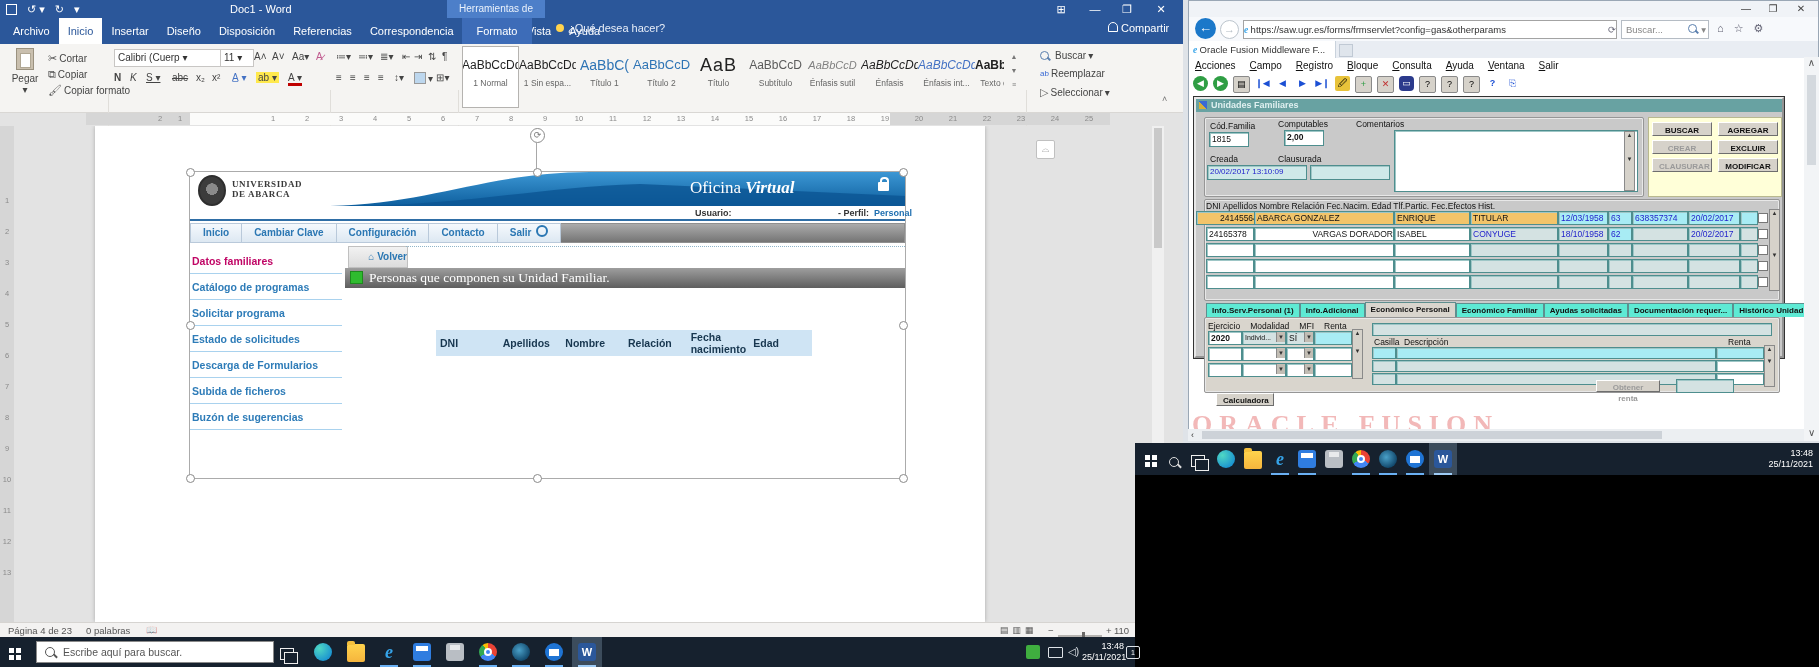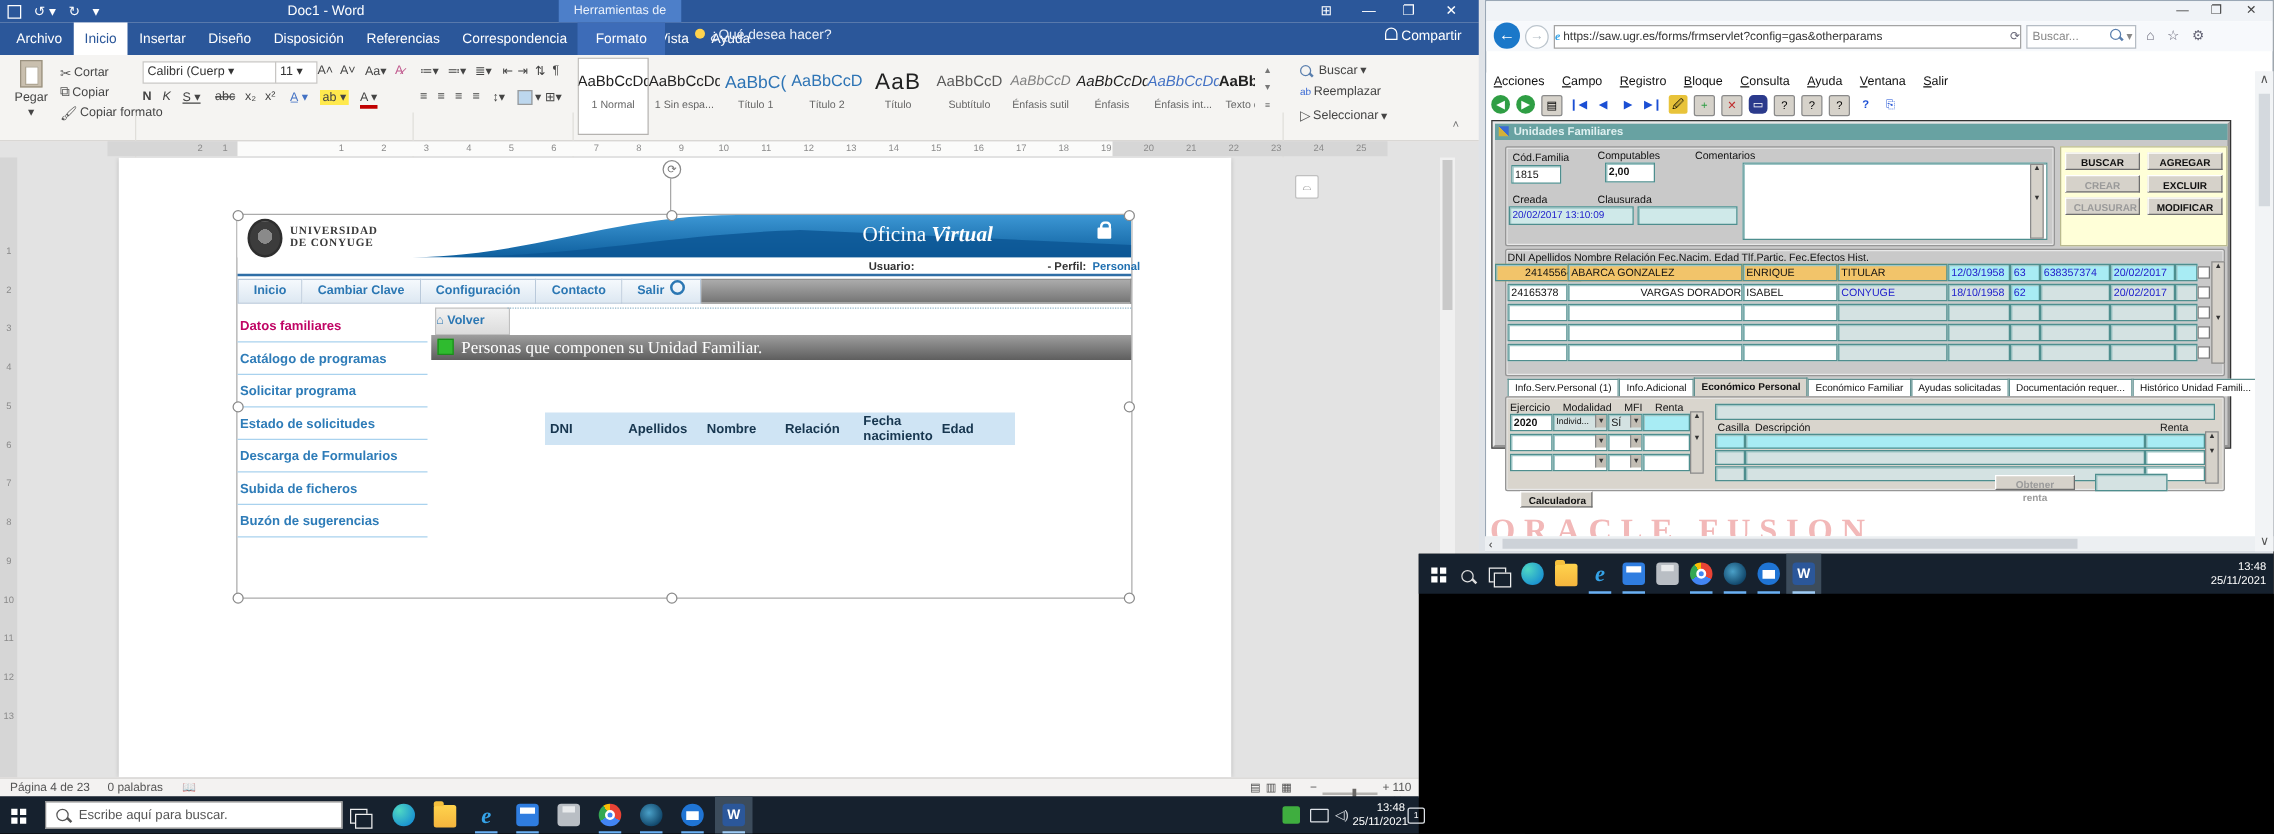--- a/index.html
+++ b/index.html
@@ -73,21 +73,21 @@
   .lock::before{content:"";position:absolute;left:2px;top:-5px;width:5px;height:5px;border:2px solid #fff;border-bottom:none;border-radius:4px 4px 0 0;}
   .ugr-user{position:absolute;left:0;top:34px;width:715px;height:13px;border-bottom:2px solid #2f6ea6;font-size:9px;color:#333;font-weight:bold;}
   .ugr-nav{position:absolute;left:0;top:51px;width:715px;height:20px;display:flex;}
   .navitem{height:18px;line-height:18px;padding:0 12px;border:1px solid #b9c9da;border-left:none;background:linear-gradient(#f5f9fd,#dde8f2);color:#2b77b3;font-weight:bold;font-size:10px;white-space:nowrap;}
   .navitem:first-child{border-left:1px solid #b9c9da;}
   .navitem:last-child::after{content:"";display:inline-block;width:8px;height:8px;border:2px solid #2b77b3;border-radius:50%;margin-left:5px;vertical-align:-1px;}
   .navfill{flex:1;background:linear-gradient(#ababab,#757575);border:1px solid #8f8f8f;border-left:none;}
   .sidebar{position:absolute;left:0;top:76px;width:152px;}
   .sb-item{padding:7px 0 6px 2px;border-bottom:1px solid #a9d2ee;color:#2e7cb8;font-weight:bold;font-size:10.5px;}
   .sb-item:first-child{color:#c00565;}
-  .volver{position:absolute;left:158px;top:74px;width:58px;height:20px;background:linear-gradient(#f2f2f2,#dcdcdc);border:1px solid #c0c0c0;color:#2b77b3;font-weight:bold;font-size:10px;line-height:20px;text-align:left;}
+  .volver{position:absolute;left:158px;top:74px;width:58px;height:20px;background:linear-gradient(#f2f2f2,#dcdcdc);border:1px solid #c0c0c0;color:#2b77b3;font-weight:bold;font-size:10px;line-height:20px;text-align:right;}
   .dotline{position:absolute;left:216px;top:74px;width:499px;border-top:1px dotted #8fb5c9;}
   .ugr-h1{position:absolute;left:155px;top:96px;width:560px;height:20px;background:linear-gradient(#9e9e9e,#5e5e5e);color:#fff;font-family:"Liberation Serif",serif;font-size:13.5px;line-height:20px;}
   .gsq{display:inline-block;width:11px;height:11px;background:#2fbb2f;border:1px solid #1d8a1d;margin:0 6px 0 5px;vertical-align:-2px;}
   .ugr-p{position:absolute;left:156px;top:126px;width:556px;font-size:10.5px;color:#333;line-height:14px;}
   .ugr-table{position:absolute;left:246px;top:158px;width:376px;}
   .ugr-thead{display:flex;background:#cfe4f4;color:#17364f;font-weight:bold;font-size:10.5px;height:26px;align-items:center;}
   .ugr-thead span{text-align:left;padding-left:4px;}
   .ugr-tbody{height:72px;background:#fff;}
   .rotate-handle{position:absolute;left:435px;top:2px;width:13px;height:13px;border:1px solid #8a8a8a;border-radius:50%;background:#fff;color:#777;font-size:9px;line-height:12px;text-align:center;}
   .rotate-stem{position:absolute;left:441px;top:16px;width:1px;height:30px;background:#a8a8a8;}
@@ -158,21 +158,21 @@
   .flabel{position:absolute;font-size:8.5px;color:#111;white-space:nowrap;}
   .ffield{position:absolute;background:#fff;border:1px solid #4e8e8e;box-shadow:inset 1px 1px 0 #9ec6c6;font-size:8.5px;color:#111;line-height:12px;padding-left:2px;white-space:nowrap;overflow:hidden;}
   .ffield.grey{background:#d4e2e2;}
   .ffield.teal{background:#cfe9e9;color:#2222cc;}
   .ffield.cyan{background:#a8ecf4;}
   .ffield.yellow{background:#f2c46a;}
   .ffield.blue{color:#2222cc;}
   .btnpanel{position:absolute;background:#ffffd8;border:1px solid #b9b98f;}
   .fbtn{width:60px;height:14px;background:#d6d2ca;border:1px solid;border-color:#fff #6e6e6e #6e6e6e #fff;font-size:8px;font-weight:bold;color:#111;text-align:center;line-height:13px;}
   .fbtn.dis{color:#9a9a9a;}
-  .ftab{height:13px;padding:0 5px;font-size:8px;color:#111;background:#ffffff;border:1px solid #5e8f8f;border-bottom:none;line-height:13px;white-space:nowrap;}
+  .ftab{height:13px;padding:0 5px;font-size:8px;color:#111;background:#5eead4;border:1px solid #5e8f8f;border-bottom:none;line-height:13px;white-space:nowrap;font-weight:bold;}
   .ftab:nth-child(3){background:#d9d5cd;font-weight:bold;position:relative;top:-1px;height:14px;}
   .chk{position:absolute;width:8px;height:8px;background:#fff;border:1px solid #777;}
   .sbv{position:absolute;width:9px;background:#d6d2ca;border:1px solid #8a8a8a;font-size:6px;text-align:center;color:#333;}
   .ddbtn{display:inline-block;width:8px;height:10px;background:#c2bdb4;border-left:1px solid #8a8a8a;font-size:6px;line-height:10px;text-align:center;color:#333;float:right;}
   .watermark{left:1192px;top:410px;width:420px;height:19px;overflow:hidden;z-index:3;}
   .watermark div{font-size:26px;font-weight:bold;letter-spacing:7px;color:#f2b8b8;font-family:"Liberation Serif",serif;}
   .hscroll{left:1188px;top:429px;width:631px;height:12px;background:#eceff2;z-index:3;color:#333;font-size:9px;}
   .hthumb{position:absolute;left:14px;top:2px;width:460px;height:8px;background:#cdd2d8;}
   .vscroll{left:1804px;top:57px;width:15px;height:384px;background:#f2f4f6;z-index:3;color:#555;font-size:10px;text-align:center;}
   .vthumb{position:absolute;left:3px;top:18px;width:9px;height:90px;background:#d4d9de;}
@@ -400,21 +400,21 @@
                 <stop offset="0" stop-color="#3c97d4"></stop>
                     <stop offset="1" stop-color="#0e5f9e"></stop>
               </linearGradient>
                 </defs>
               <path d="M140,34 C240,32 300,0 400,0 L715,0 L715,34 Z" fill="url(#bw)"></path>
               <path d="M160,34 C280,33 340,16 450,12 L715,24 L715,34 Z" fill="#0b5594" opacity="0.8"></path>
             </svg>
             <div class="crest"></div>
             <div class="uni-txt">
               <div>UNIVERSIDAD</div>
-              <div>DE CONYUGE</div>
+              <div>DE ABARCA</div>
             </div>
             <div class="ofv"><span>Oficina </span><span class="it" style="font-weight:bold;">Virtual</span></div>
             <div class="lock"></div>
           </div>
           <div class="ugr-user">
             <span class="abs" style="left:505px;top:2px;text-align:center;">Usuario:</span>
             <span class="abs" style="left:648px;top:2px;">- Perfil:</span>
             <span class="abs" style="left:684px;top:2px;color:#1f6fb0;">Personal</span>
           </div>
           <div class="ugr-nav">
@@ -498,20 +498,28 @@
       <div class="abs urlbox">
         <span class="iee"> e </span>
         <span>https://saw.ugr.es/forms/frmservlet?config=gas&amp;otherparams</span>
         <span style="float:right;color:#667;">⟳ </span>
       </div>
       <div class="abs iesearch">
         <span style="padding-left:4px;" title="Buscar...">Buscar...</span>
         <span style="float:right;padding-right:2px;"><span class="mag"></span>▾</span>
       </div>
       <div class="abs ie-right-icons">⌂☆⚙</div>
+    </div>
+    <div class="abs ie-tabs">
+      <div class="ie-tab">
+        <span class="iee" style="padding-left:4px;">e </span>
+        <span>Oracle Fusion Middleware F...</span>
+        <span style="float:right;padding-right:5px;color:#888;">✕</span>
+      </div>
+      <div class="newtab"></div>
     </div>
 
     <div class="abs ie-body">
       <div class="fmenu">
 
       <div>Acciones</div>
           <div>Campo</div>
           <div>Registro</div>
           <div>Bloque</div>
           <div>Consulta</div>

